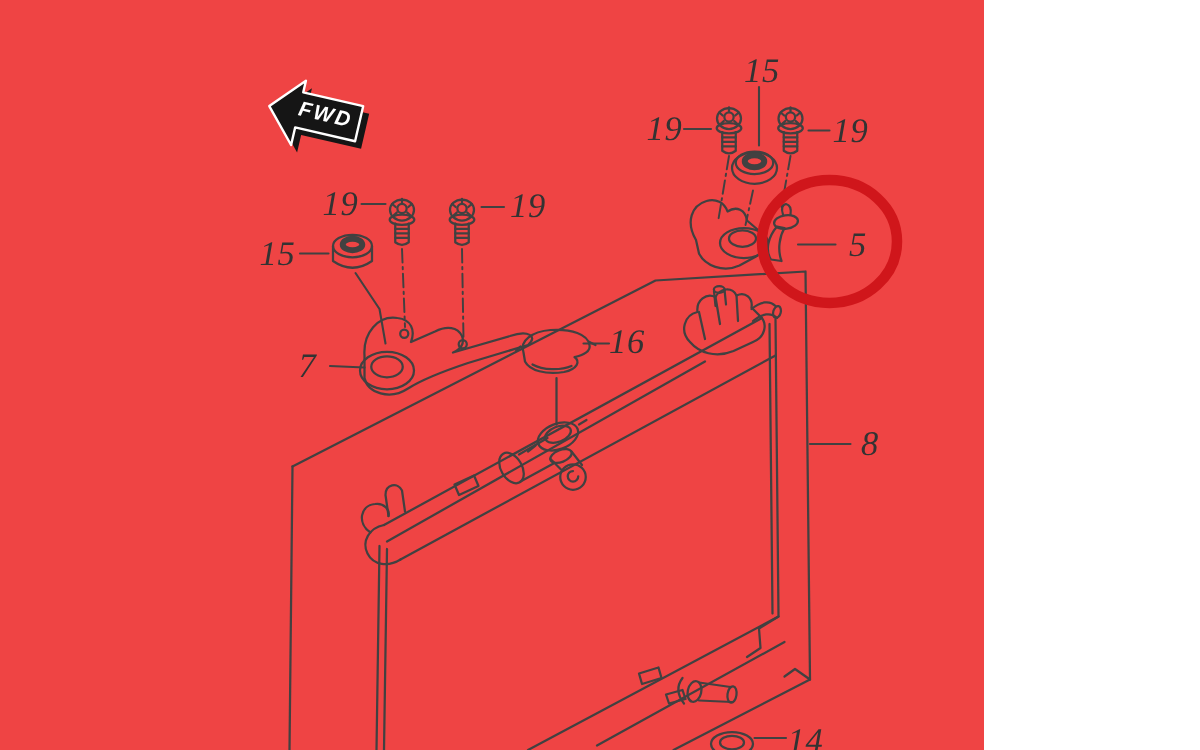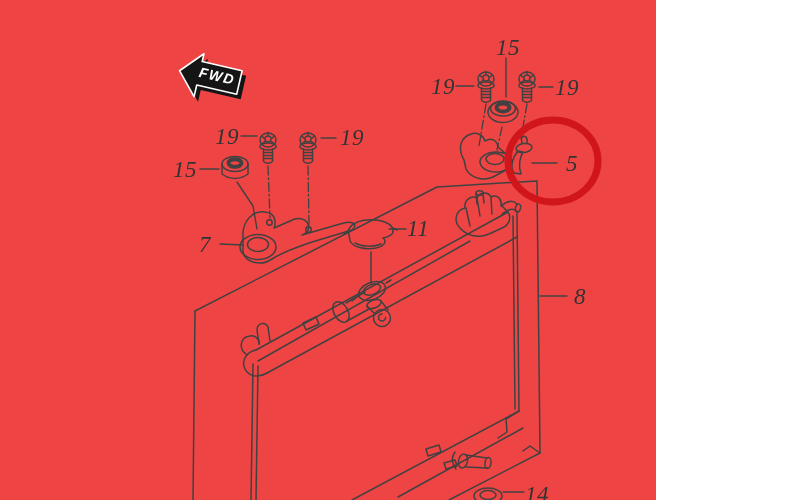--- a/index.html
+++ b/index.html
@@ -188,18 +188,18 @@
   </svg>
 
   <div class="callout" style="left:508px;top:47px;">15</div>
   <div class="callout" style="left:443px;top:86px;">19</div>
   <div class="callout" style="left:567px;top:87px;">19</div>
   <div class="callout" style="left:572px;top:163px;">5</div>
   <div class="callout" style="left:227px;top:136px;">19</div>
   <div class="callout" style="left:352px;top:137px;">19</div>
   <div class="callout" style="left:185px;top:169px;">15</div>
   <div class="callout" style="left:205px;top:244px;">7</div>
-  <div class="callout" style="left:418px;top:228px;">11</div>
+  <div class="callout" style="left:418px;top:228px;">16</div>
   <div class="callout" style="left:580px;top:296px;">8</div>
   <div class="callout" style="left:537px;top:494px;">14</div>
 
   <div class="fwd-label">FWD</div>
 </div>
 
 </body></html>

